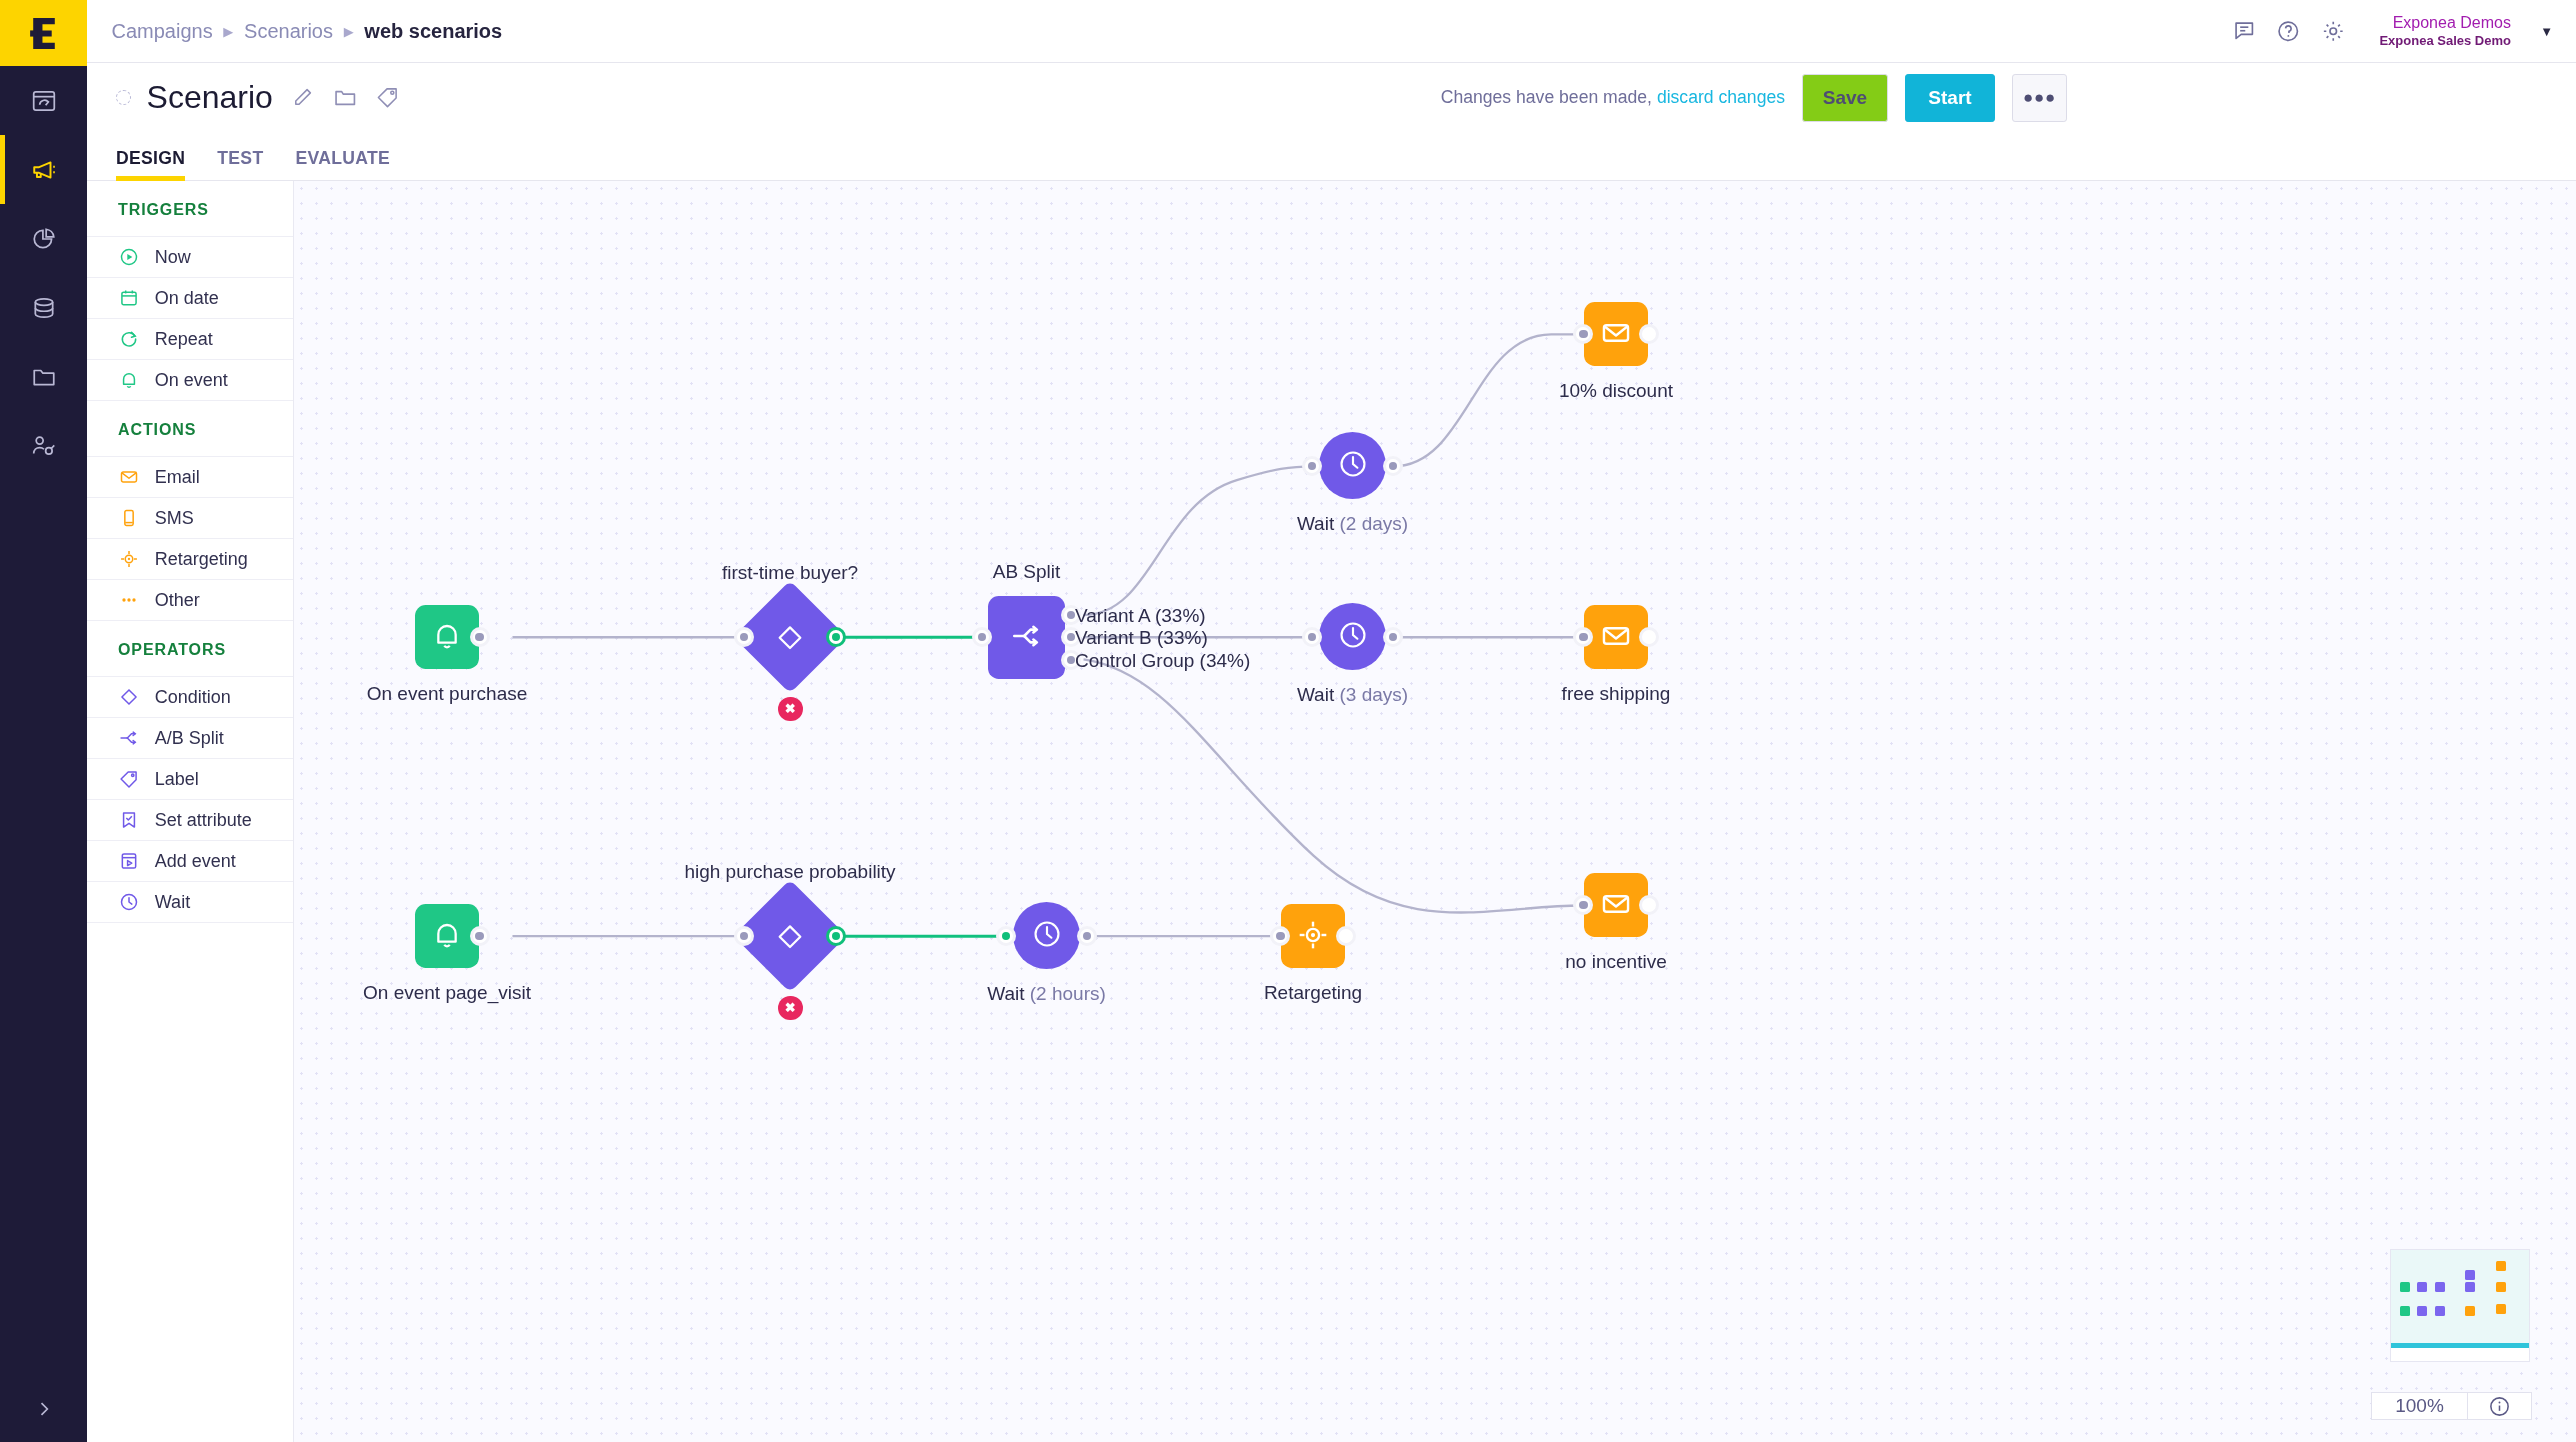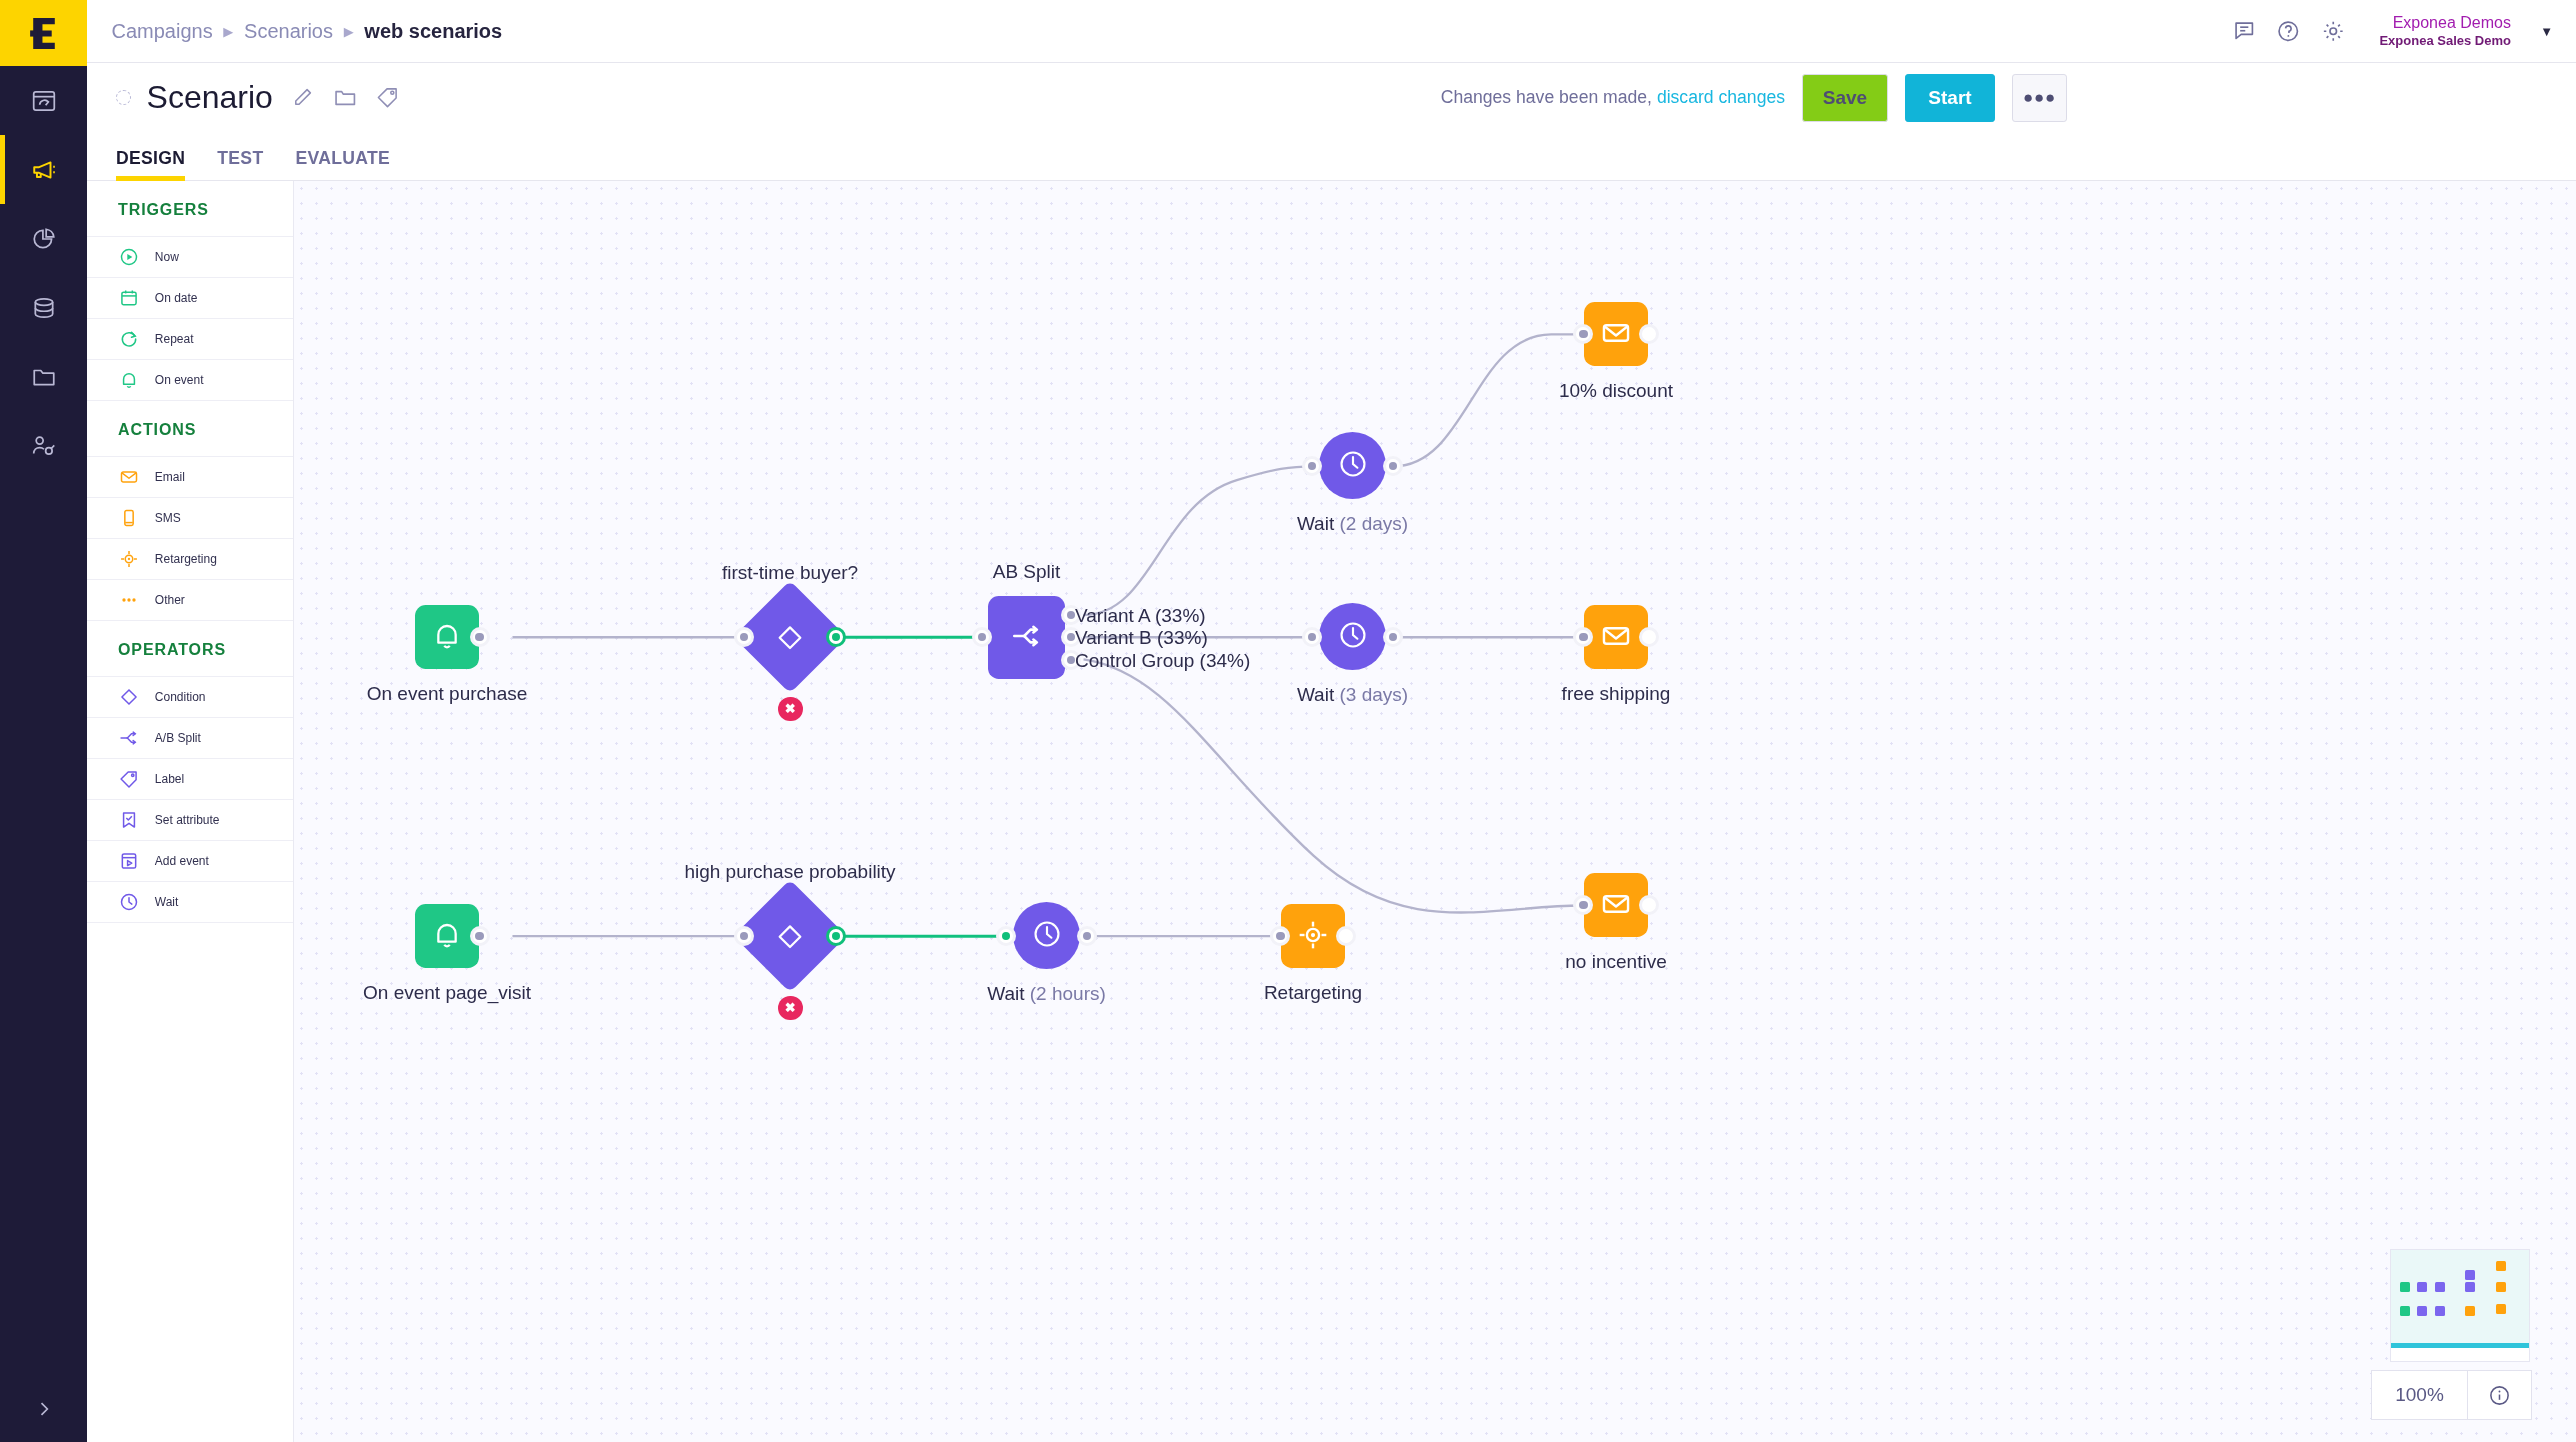--- a/index.html
+++ b/index.html
@@ -125,21 +125,21 @@
     font-size: 16px; font-weight: bold; letter-spacing: 0.9px;
     color: #15803d; padding: 20px 0 17px 31px;
     border-bottom: 0.8px solid #eeeef5;
   }
   .pal-item {
     height: 41px; display: flex; align-items: center;
     padding-left: 31px; border-bottom: 0.8px solid #eeeef5;
     cursor: pointer; gap: 15.3px;
   }
   .pal-item .pal-ico { width: 21.5px; height: 21.5px; display:flex; align-items:center; justify-content:center;}
-  .pal-item .pal-lbl { font-size: 12px; color: #31304f; }
+  .pal-item .pal-lbl { font-size: 18px; color: #31304f; }
 
   
   #canvas {
     position: absolute; left: 294px; top: 181px;
     width: 2282px; height: 1262px;
     background-color: #fafaff;
     background-image: radial-gradient(circle, #e2e1f5 1.2px, transparent 1.3px);
     background-size: 15px 15px;
     overflow: hidden;
   }
@@ -207,21 +207,21 @@
     width: 140px; height: 113px;
     background: #ffffff; border: 0.8px solid #e6e6f2;
     overflow: hidden;
   }
   #mm-view { position:absolute; left:0; top:0; width:140px; height:94px; background:#eaf8f8; }
   #mm-line { position:absolute; left:0; top:93px; width:140px; height:4.6px; background:#2fc4da; }
   .mm-dot { position: absolute; width: 10px; height: 10px; border-radius: 1.5px; }
 
   #zoomctl {
     position: absolute; right: 44px; bottom: 23px;
-    display: flex; height: 50px;
+    display: flex; height: 28px;
     border: 0.8px solid #e2e2ee; background: #fff;
   }
   #zoom-level {
     width: 95px; display:flex; align-items:center; justify-content:center;
     font-size: 19px; color: #5a5985; cursor: pointer;
   }
   #zoom-info {
     width: 64px; border-left: 0.8px solid #e2e2ee;
     display:flex; align-items:center; justify-content:center; cursor: pointer;
   }

